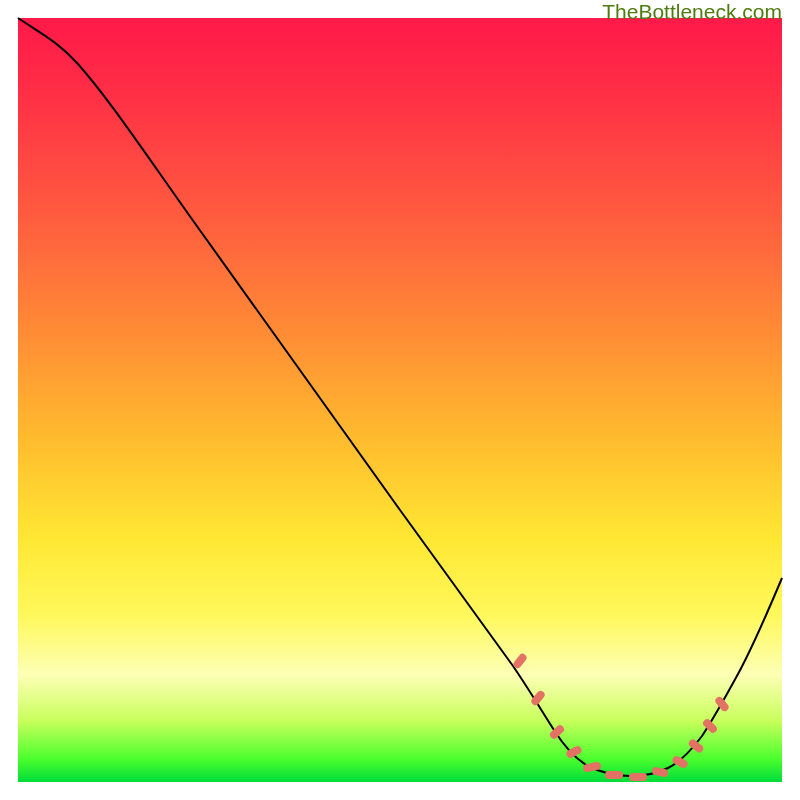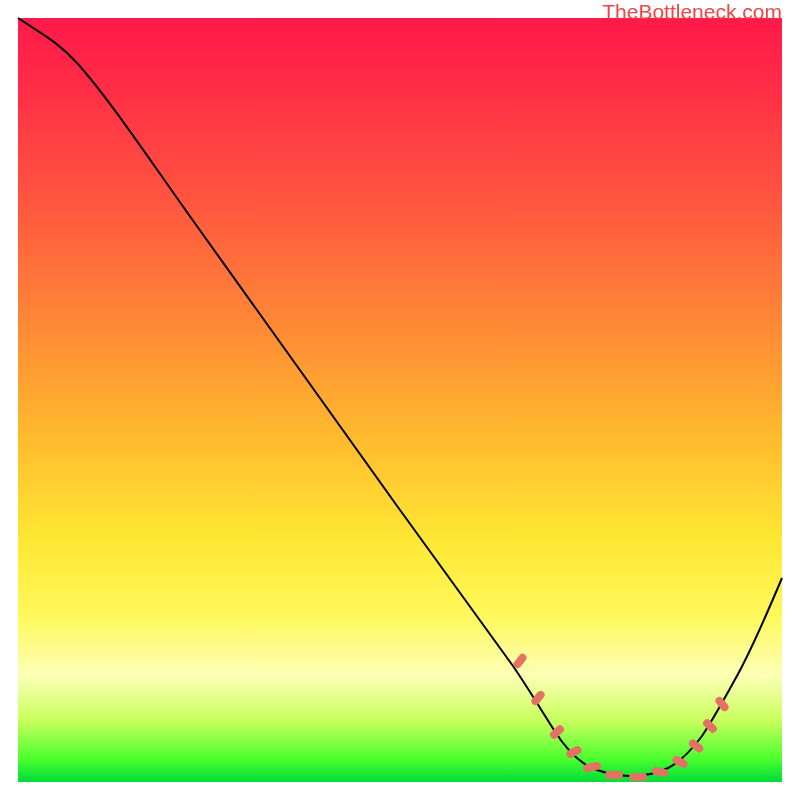--- a/index.html
+++ b/index.html
@@ -36,21 +36,21 @@
       #4bff2d 97%,
       #00dc3a 100%
     );
   }
   .watermark {
     position: absolute;
     top: 0px;
     right: 18px;
     font-size: 21px;
     font-weight: 400;
-    color: #ef4444;
+    color: #4d7c0f;
     letter-spacing: 0px;
   }
   svg.curve {
     position: absolute;
     left: 0;
     top: 0;
     width: 764px;
     height: 764px;
     overflow: visible;
   }

